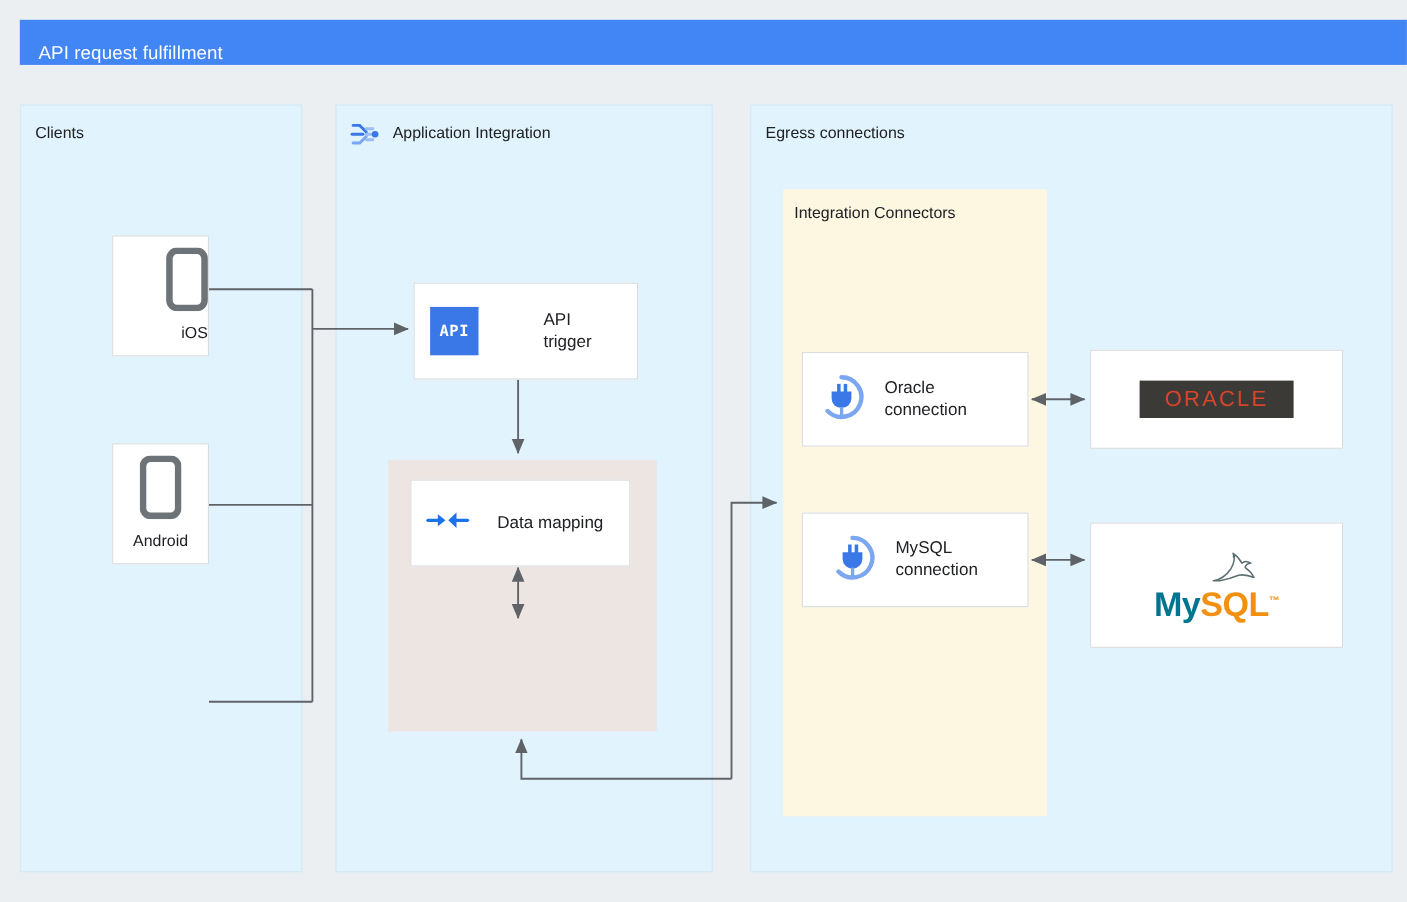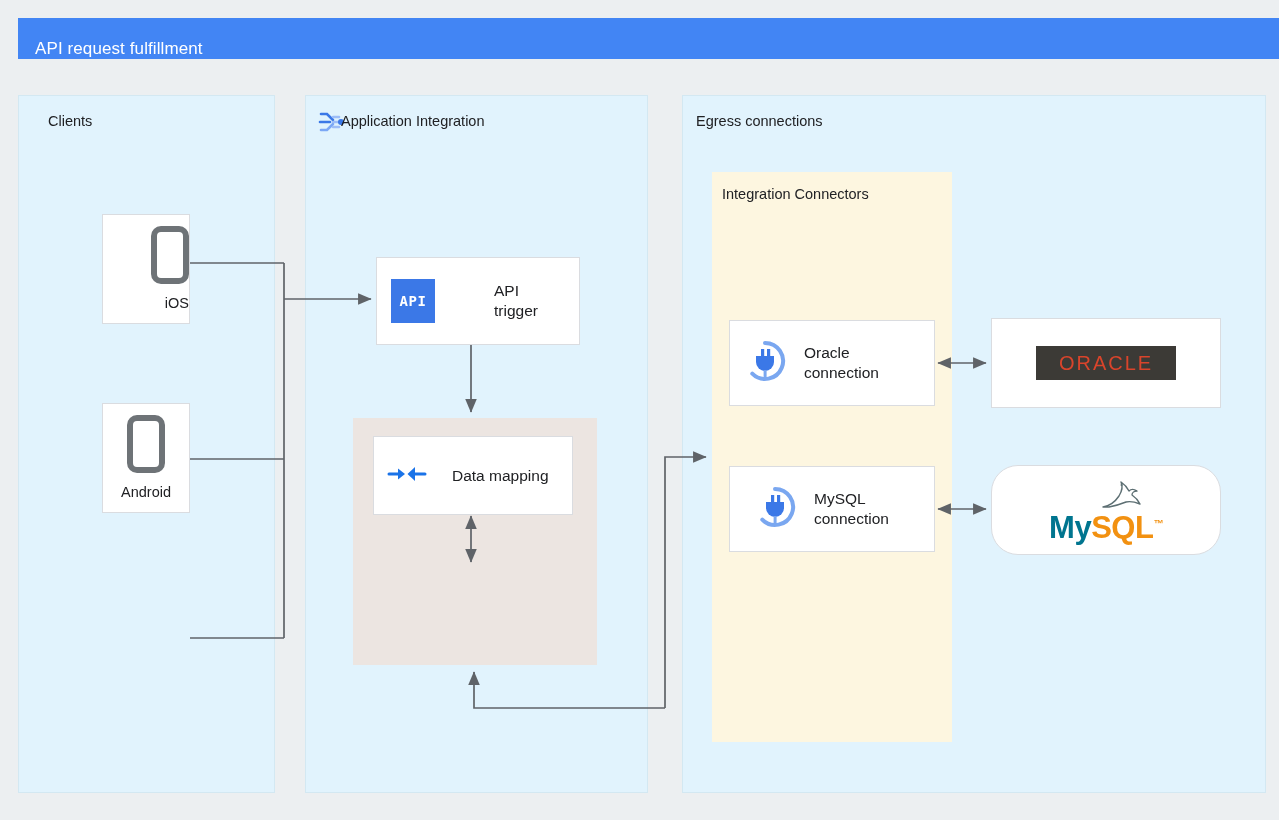--- a/index.html
+++ b/index.html
@@ -72,37 +72,37 @@
 </head>
 <body>
 
 <div id="stage">
 
   <div class="titlebar">
     <span class="txt">API request fulfillment</span>
   </div>
 
   <div class="panel" style="left:18px;top:95px;width:255px;height:696px;"></div>
-  <div class="panel-label" style="left:48px;top:113px;">Clients</div>
+  <div class="panel-label" style="left:32px;top:113px;">Clients</div>
 
   <div class="panel" style="left:305px;top:95px;width:341px;height:696px;"></div>
   <span class="icon" style="position:absolute;left:317px;top:107px;">
     <svg width="30" height="30" viewBox="0 0 30 30">
       <g fill="none" stroke="#5b8def" stroke-width="2.6" stroke-linecap="round">
         <path d="M4 7 h6 l6 6" stroke="#3b78e7"></path>
         <path d="M3 15 h10" stroke="#3b78e7"></path>
         <path d="M4 23 h6 l6 -6" stroke="#7ba7f5"></path>
         <path d="M16 10 h6" stroke="#9dbdf7"></path>
         <path d="M16 20 h6" stroke="#9dbdf7"></path>
         <path d="M16 15 h5" stroke="#9dbdf7"></path>
       </g>
       <circle cx="24" cy="15" r="3" fill="#3b78e7"></circle>
     </svg>
   </span>
-  <div class="panel-label" style="left:341px;top:113px;">Application Integration</div>
+  <div class="panel-label" style="left:357px;top:113px;">Application Integration</div>
 
   <div class="panel" style="left:682px;top:95px;width:582px;height:696px;"></div>
   <div class="panel-label" style="left:696px;top:113px;">Egress connections</div>
 
   <div class="subpanel" style="left:712px;top:172px;width:240px;height:570px;"></div>
   <div class="panel-label" style="left:722px;top:186px;">Integration Connectors</div>
 
   <div class="pinkbox" style="left:353px;top:418px;width:244px;height:247px;"></div>
 
   <svg class="edges">
@@ -202,21 +202,21 @@
       </svg>
     </span>
     <span class="label" style="margin-left:18px;">MySQL
 connection</span>
   </div>
 
   <div class="card center" style="left:991px;top:318px;width:230px;height:90px;">
     <span class="oracle-logo">ORACLE</span>
   </div>
 
-  <div class="card center" style="left:991px;top:465px;width:230px;height:90px;border-radius:27px;">
+  <div class="card center" style="left:991px;top:475px;width:230px;height:114px;">
     <div class="mysql-wrap">
       <span style="margin-bottom:-2px;margin-left:26px;">
         <svg width="52" height="32" viewBox="0 0 52 32">
           <path d="M10 29 C16 28 22 24 26 18 C29 13 30 8 28 4 C31 6 34 9 36 13 C38 11 41 11 44 13 C41 13 39 15 39 17 C42 19 45 22 47 26 C42 24 37 23 33 24 C28 26 22 28 16 29 z" fill="none" stroke="#5d6f73" stroke-width="1.4" stroke-linejoin="round"></path>
           <circle cx="28.5" cy="7" r="1" fill="#5d6f73"></circle>
         </svg>
       </span>
       <span class="mysql-text">
         <span class="mysql-my">My</span><span class="mysql-sql">SQL</span><span class="mysql-tm">™</span>
       </span>

